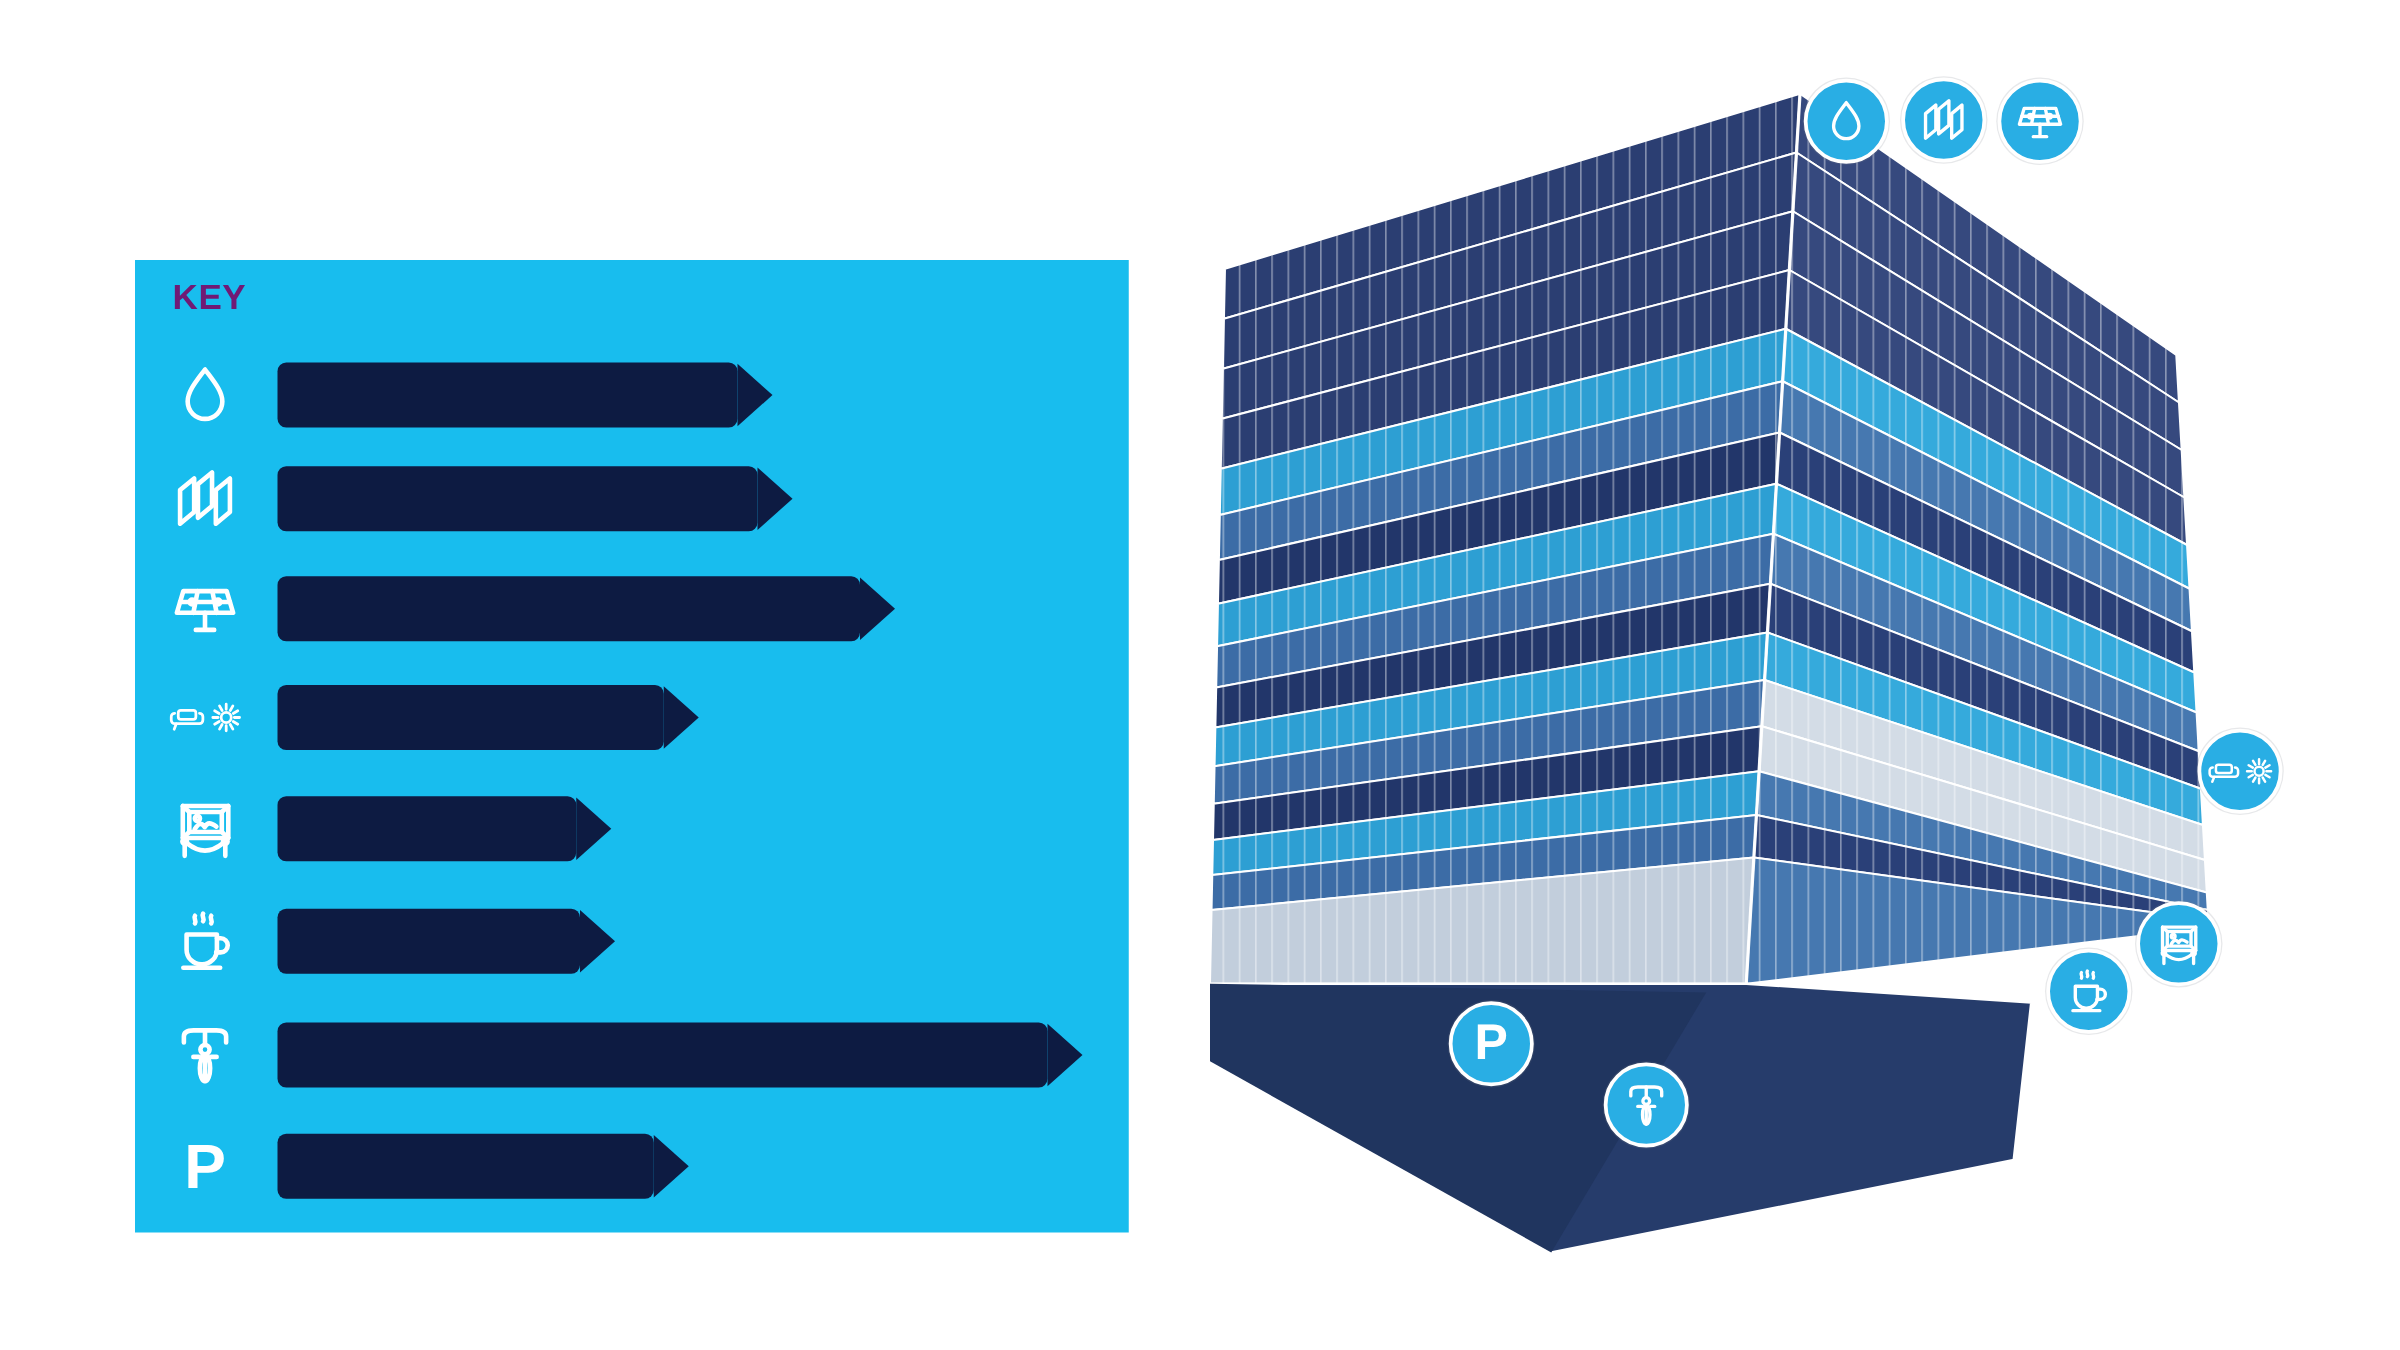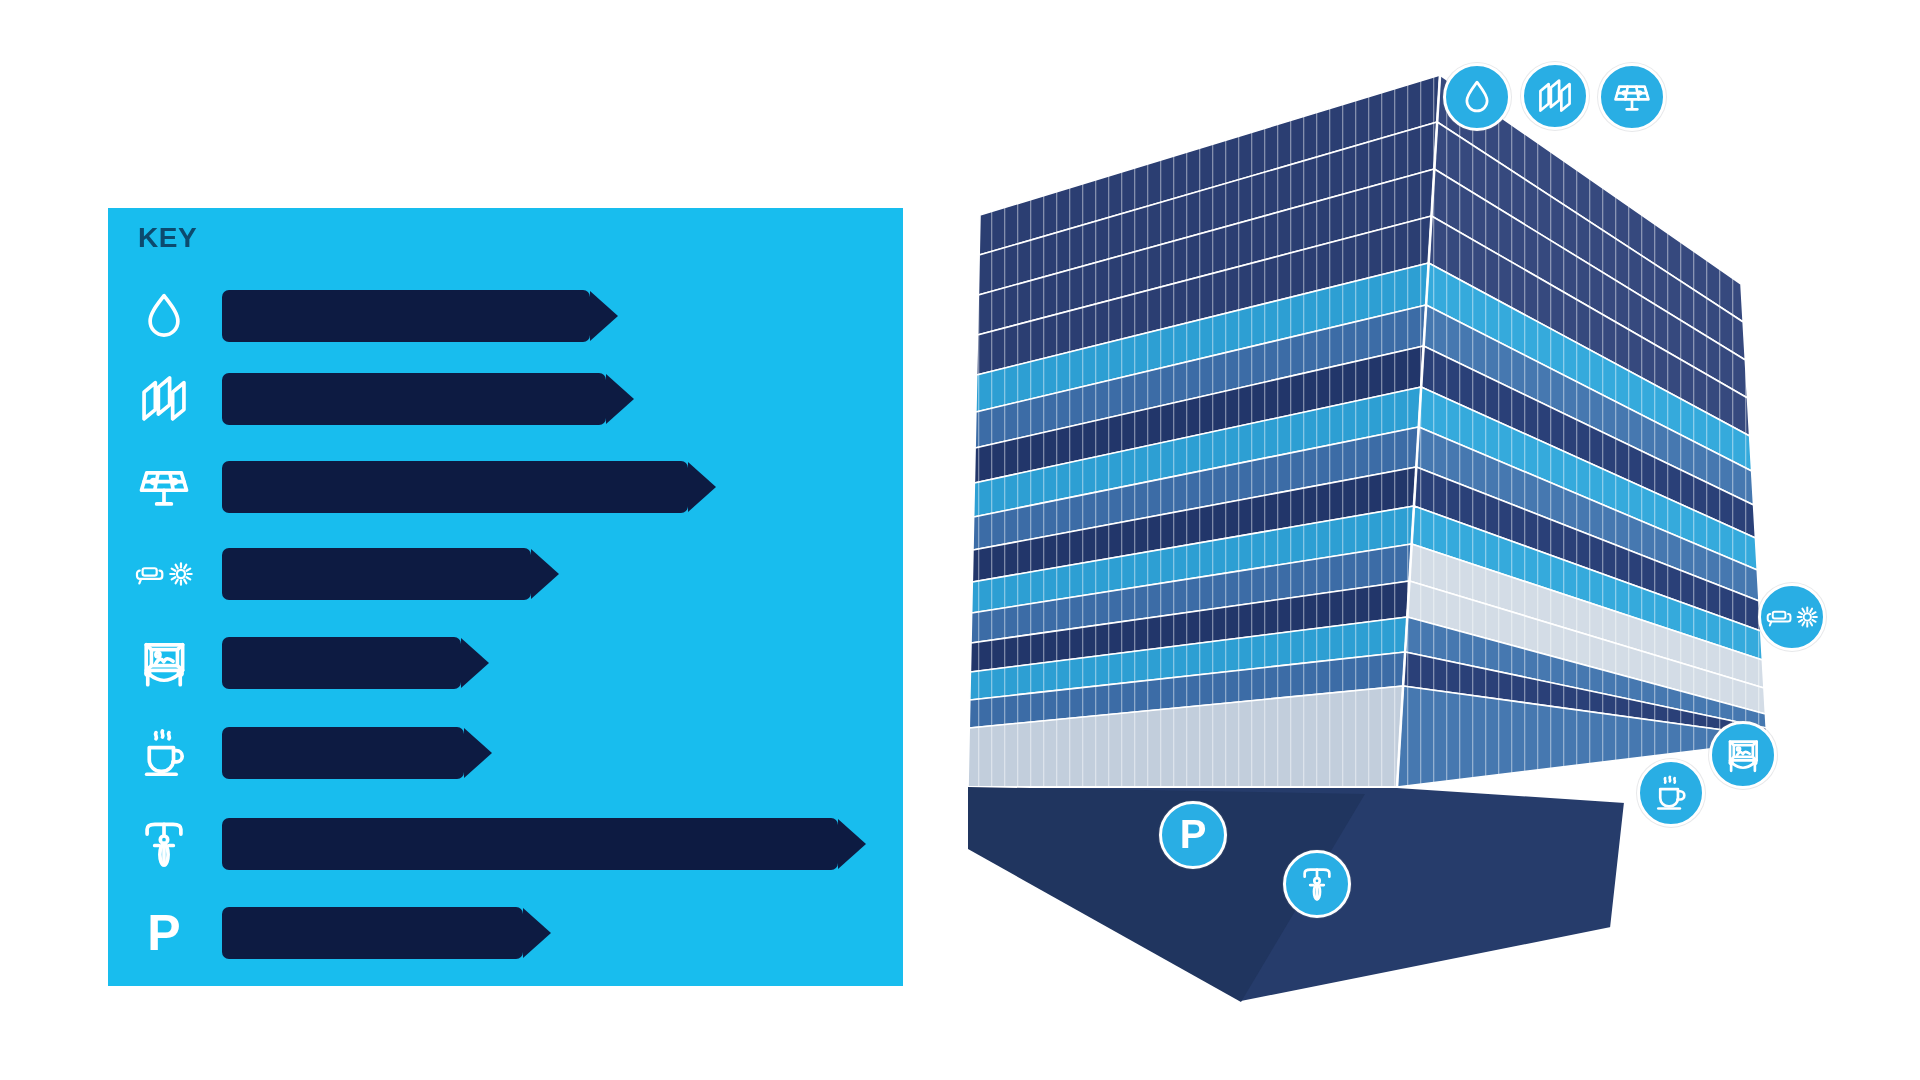--- a/index.html
+++ b/index.html
@@ -8,21 +8,21 @@
     font-family:"Liberation Sans", sans-serif;
   }
   .stage{position:relative;width:1920px;height:1080px;}
 
   
   .key-panel{
     position:absolute;left:108px;top:208px;width:795px;height:778px;
     background:var(--panel,#18BDEE);
   }
   .key-title{
-    position:absolute;left:30px;top:14px;color:#0c4a6e;
+    position:absolute;left:30px;top:14px;color:#701a75;
     font-size:28px;font-weight:700;letter-spacing:.5px;
   }
   .key-row{position:absolute;left:26px;height:66px;display:flex;align-items:center;}
   .key-icon{flex:0 0 60px;width:60px;height:60px;display:flex;align-items:center;justify-content:center;overflow:visible;}
   .key-icon svg{width:52px;height:52px;}
   .key-icon.wide svg{width:92px;height:50px;}
   .key-p{
     flex:0 0 60px;text-align:center;color:#fff;font-size:50px;font-weight:600;line-height:1;
   }
   .key-blob{

